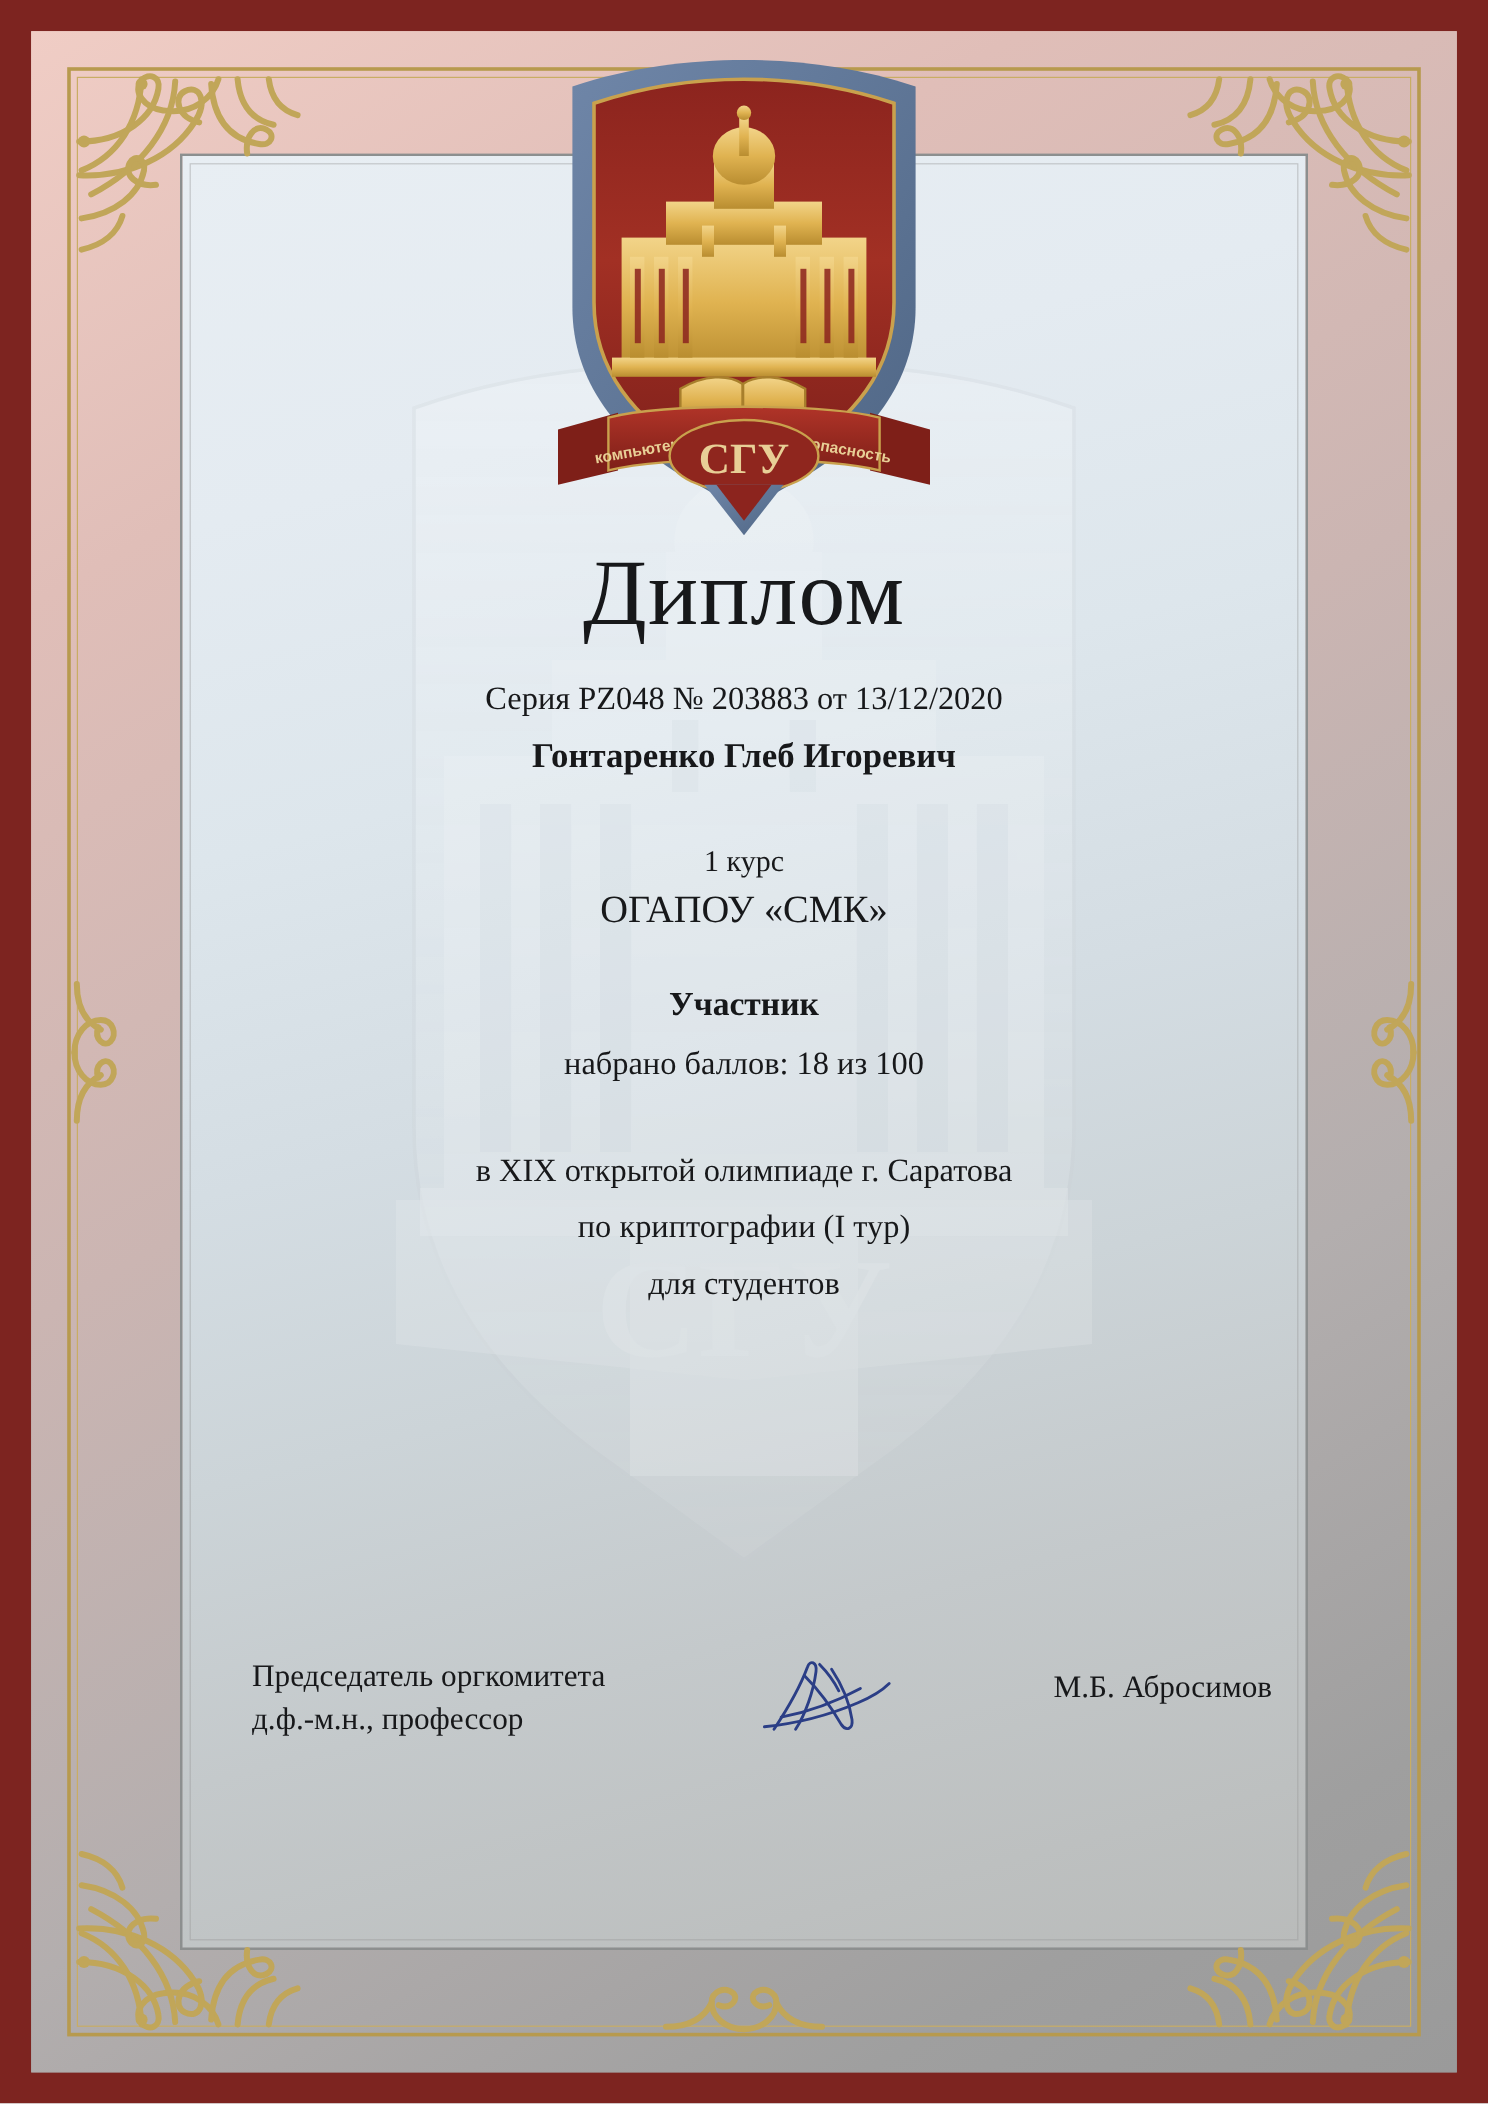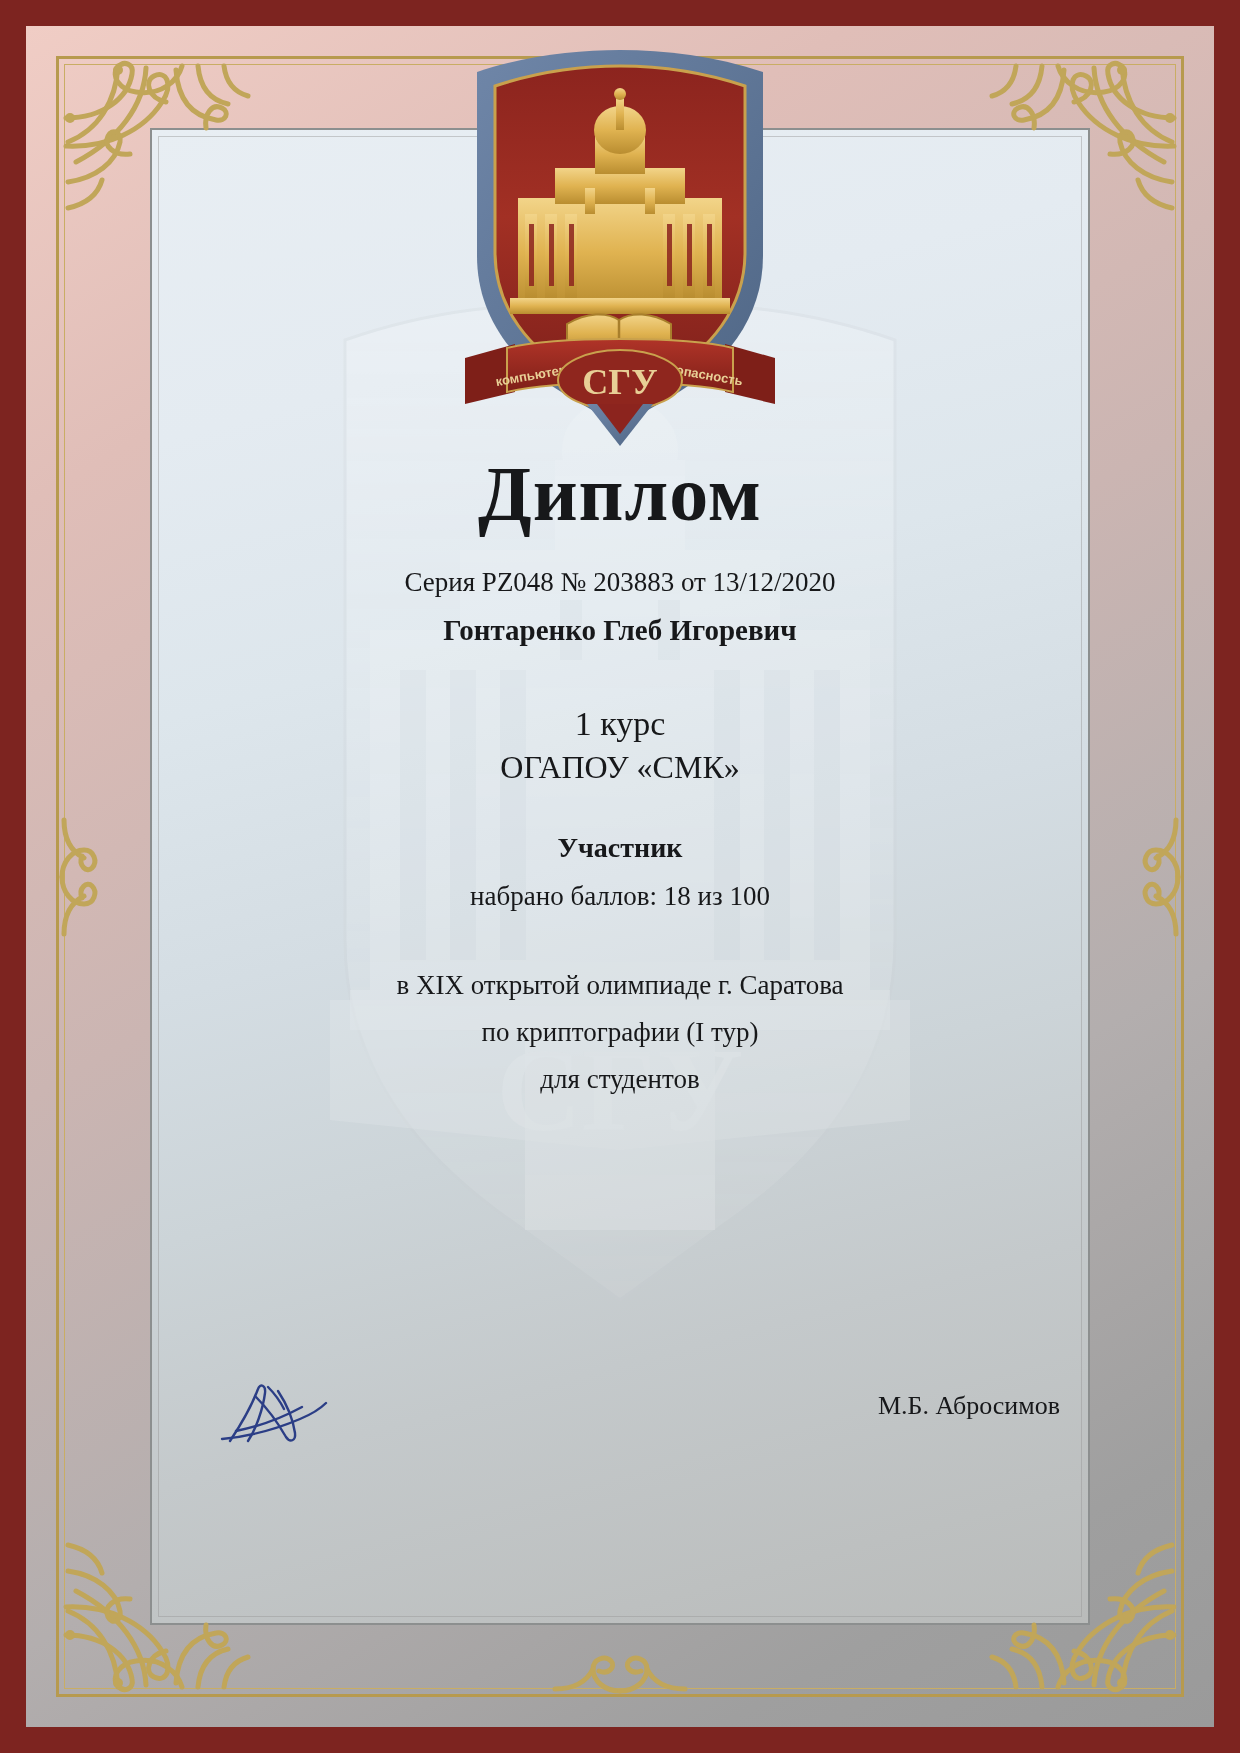--- a/index.html
+++ b/index.html
@@ -137,38 +137,38 @@
     right: 170px;
     top: 455px;
     text-align: center;
     color: #17181a;
   }
   .doc-title {
     font-size: 78px;
     line-height: 1.0;
     letter-spacing: 1px;
     margin: 0 0 34px 0;
-    font-weight: bold;
+    font-weight: normal;
     font-family: "Liberation Serif", serif;
   }
   .serial {
     font-size: 27px;
     margin: 0 0 16px 0;
   }
   .awarded-word {
     font-size: 33px;
     margin: 0 0 34px 0;
   }
   .recipient {
     font-size: 29px;
     font-weight: bold;
     margin: 0 0 58px 0;
   }
   .course {
-    font-size: 34px;
+    font-size: 25px;
     margin: 0 0 6px 0;
   }
   .org {
     font-size: 32px;
     margin: 0 0 46px 0;
   }
   .result-title {
     font-size: 28px;
     font-weight: bold;
     margin: 0 0 10px 0;
@@ -439,20 +439,24 @@
     <div class="course">1 курс</div>
     <div class="org">ОГАПОУ «СМК»</div>
     <div class="result-title">Участник</div>
     <div class="result-score">набрано баллов: 18 из 100</div>
     <div class="event-line">в XIX открытой олимпиаде г. Саратова</div>
     <div class="event-line">по криптографии (I тур)</div>
     <div class="event-line">для студентов</div>
   </div>
 
   <div class="sign-area">
+    <div class="sign-left">
+      <div>Председатель оргкомитета</div>
+      <div>д.ф.-м.н., профессор</div>
+    </div>
     <svg class="sign-mid" viewBox="0 0 120 74">
       <g fill="none" stroke="#2b3e86" stroke-width="2.4" stroke-linecap="round">
         <path d="M14 62 C26 44 36 26 42 10 C44 4 50 6 49 14 C47 30 40 50 32 62"></path>
         <path d="M40 18 C52 30 62 44 70 58 C74 64 80 62 79 54 C77 40 70 24 62 12"></path>
         <path d="M6 60 C26 58 56 52 84 40 C96 35 104 30 110 24"></path>
         <path d="M20 52 C40 48 64 40 86 28"></path>
         <path d="M52 8 C58 14 64 22 68 30"></path>
       </g>
     </svg>
     <div class="sign-name">М.Б. Абросимов</div>

